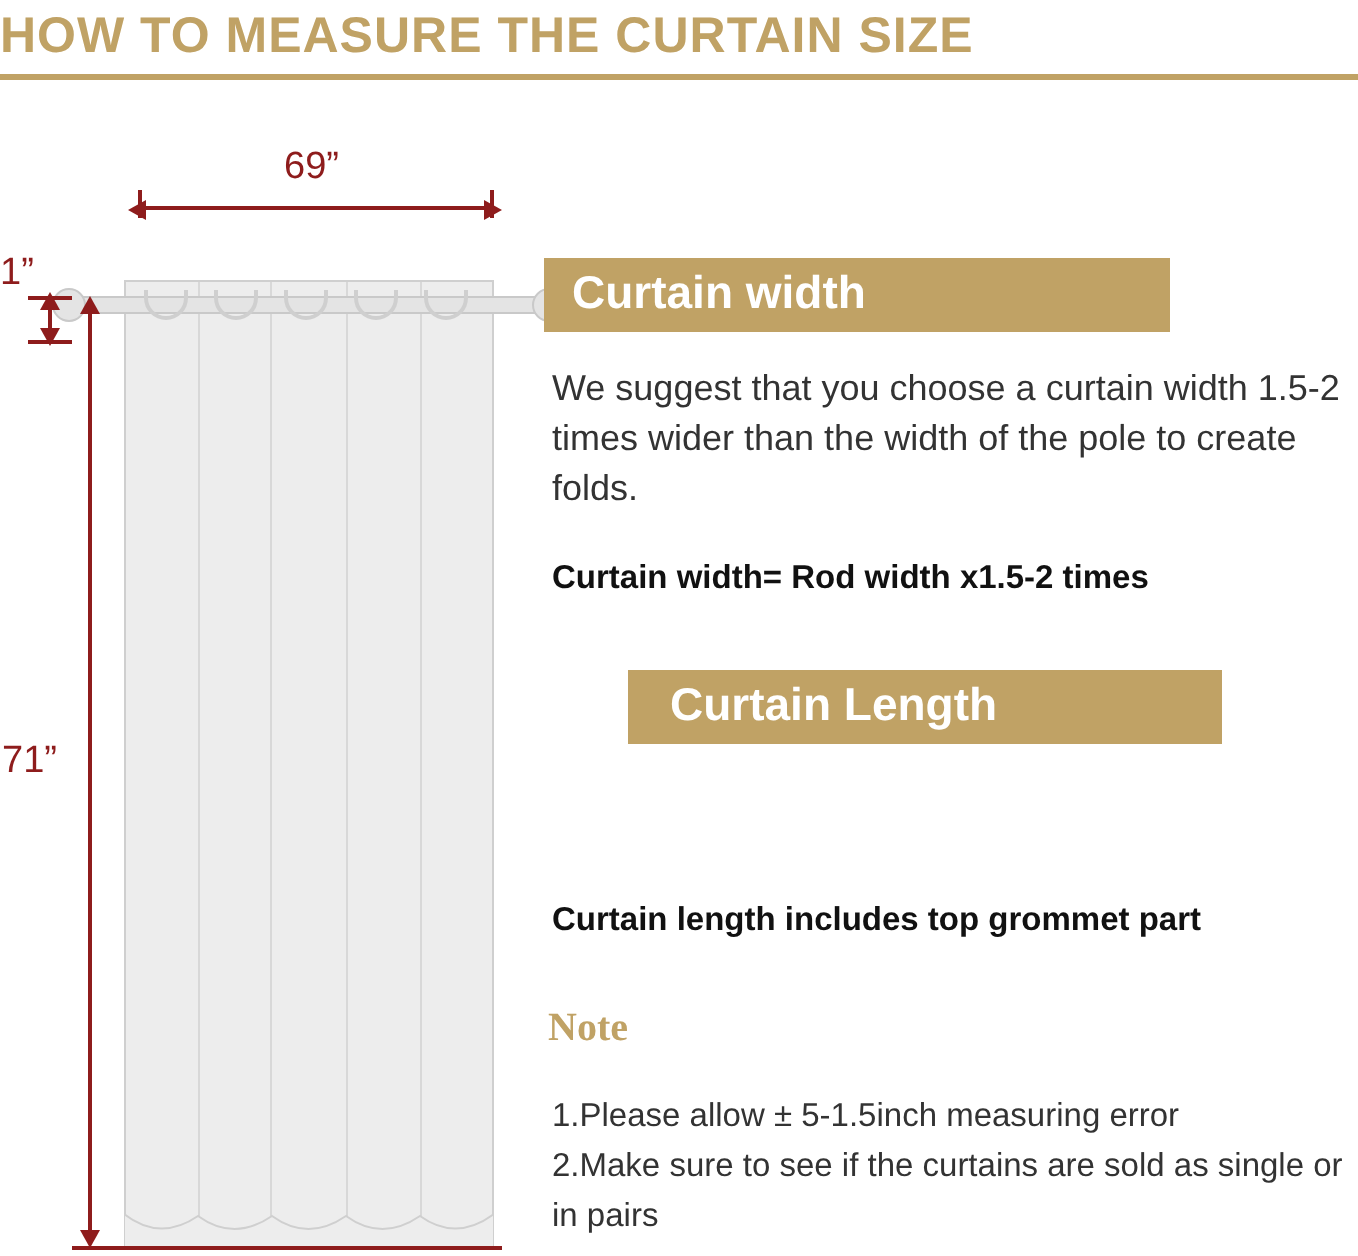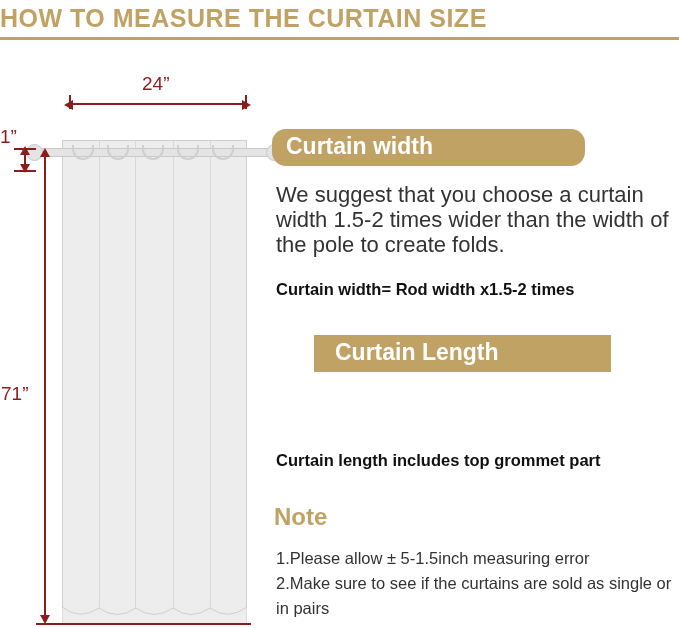--- a/index.html
+++ b/index.html
@@ -174,36 +174,37 @@
     color: #ffffff;
     font-size: 23px;
     font-weight: bold;
     padding: 4px 14px 6px 14px;
     box-sizing: border-box;
     white-space: nowrap;
   }
   .body-text {
     position: absolute;
     color: #333333;
-    font-size: 22px;
+    font-size: 18px;
     line-height: 25px;
   }
   .bold-text {
     position: absolute;
     color: #111111;
     font-size: 16.5px;
     font-weight: bold;
     line-height: 25px;
     white-space: nowrap;
   }
   .note-title {
     position: absolute;
     color: #c0a265;
-    font-size: 24px;
-    font-weight: bold;
+    font-size: 20px;
+    font-weight: bold;
+    font-family: Liberation Serif, serif;
   }
   .note-line {
     position: absolute;
     color: #333333;
     font-size: 16.5px;
     line-height: 25px;
   }
 </style>
 </head>
 <body>
@@ -231,39 +232,39 @@
   <div class="grommet" style="left:107px"></div>
   <div class="grommet" style="left:142px"></div>
   <div class="grommet" style="left:177px"></div>
   <div class="grommet" style="left:212px"></div>
 
   <div class="tick-v" style="left:69px;  top:50px;"></div>
   <div class="tick-v" style="left:245px; top:50px;"></div>
   <div class="m-line-h" style="left:72px; top:58px; width:172px;"></div>
   <div class="arrow left" style="left:64px;  top:55px;"></div>
   <div class="arrow right" style="left:242px; top:55px;"></div>
-  <div class="m-label" style="left:142px; top:28px;">24”</div>
+  <div class="m-label" style="left:142px; top:28px;">69”</div>
 
   <div class="m-line-h" style="left:14px; top:103px; width:22px;"></div>
   <div class="m-line-h" style="left:14px; top:125px; width:22px;"></div>
   <div class="m-line-v" style="left:24px; top:105px; height:20px;"></div>
   <div class="arrow up" style="left:20px; top:101px;"></div>
   <div class="arrow down" style="left:20px; top:119px;"></div>
   <div class="m-label" style="left:0px; top:81px;">1”</div>
 
   <div class="m-line-v" style="left:44px; top:108px; height:468px;"></div>
   <div class="arrow up" style="left:40px; top:103px;"></div>
   <div class="arrow down" style="left:40px; top:570px;"></div>
   <div class="m-line-h" style="left:36px; top:578px; width:215px;"></div>
-  <div class="m-label" style="left:1px; top:338px;text-align:center;">71”</div>
+  <div class="m-label" style="left:1px; top:325px;text-align:center;">71”</div>
 </div>
 
 <div id="content">
 
-  <div class="section-banner" style="left:0px; top:84px; width:313px;border-radius:14px;">Curtain width</div>
+  <div class="section-banner" style="left:0px; top:84px; width:313px;">Curtain width</div>
   <div class="body-text" style="left:4px; top:137px; width:398px;">We suggest that you choose a curtain width 1.5-2 times wider than the width of the pole to create folds.</div>
   <div class="bold-text" style="left:4px; top:232px;">Curtain width= Rod width x1.5-2 times</div>
 
   <div class="section-banner" style="left:42px; top:290px; width:297px;padding-left:21px;">Curtain Length</div>
   <div class="bold-text" style="left:4px; top:403px;">Curtain length includes top grommet part</div>
 
   <div class="note-title" style="left:2px; top:458px;">Note</div>
   <div class="note-line" style="left:4px; top:501px; width:400px;">1.Please allow ± 5-1.5inch measuring error</div>
   <div class="note-line" style="left:4px; top:526px; width:400px;">2.Make sure to see if the curtains are sold as single or in pairs</div>
 </div>

